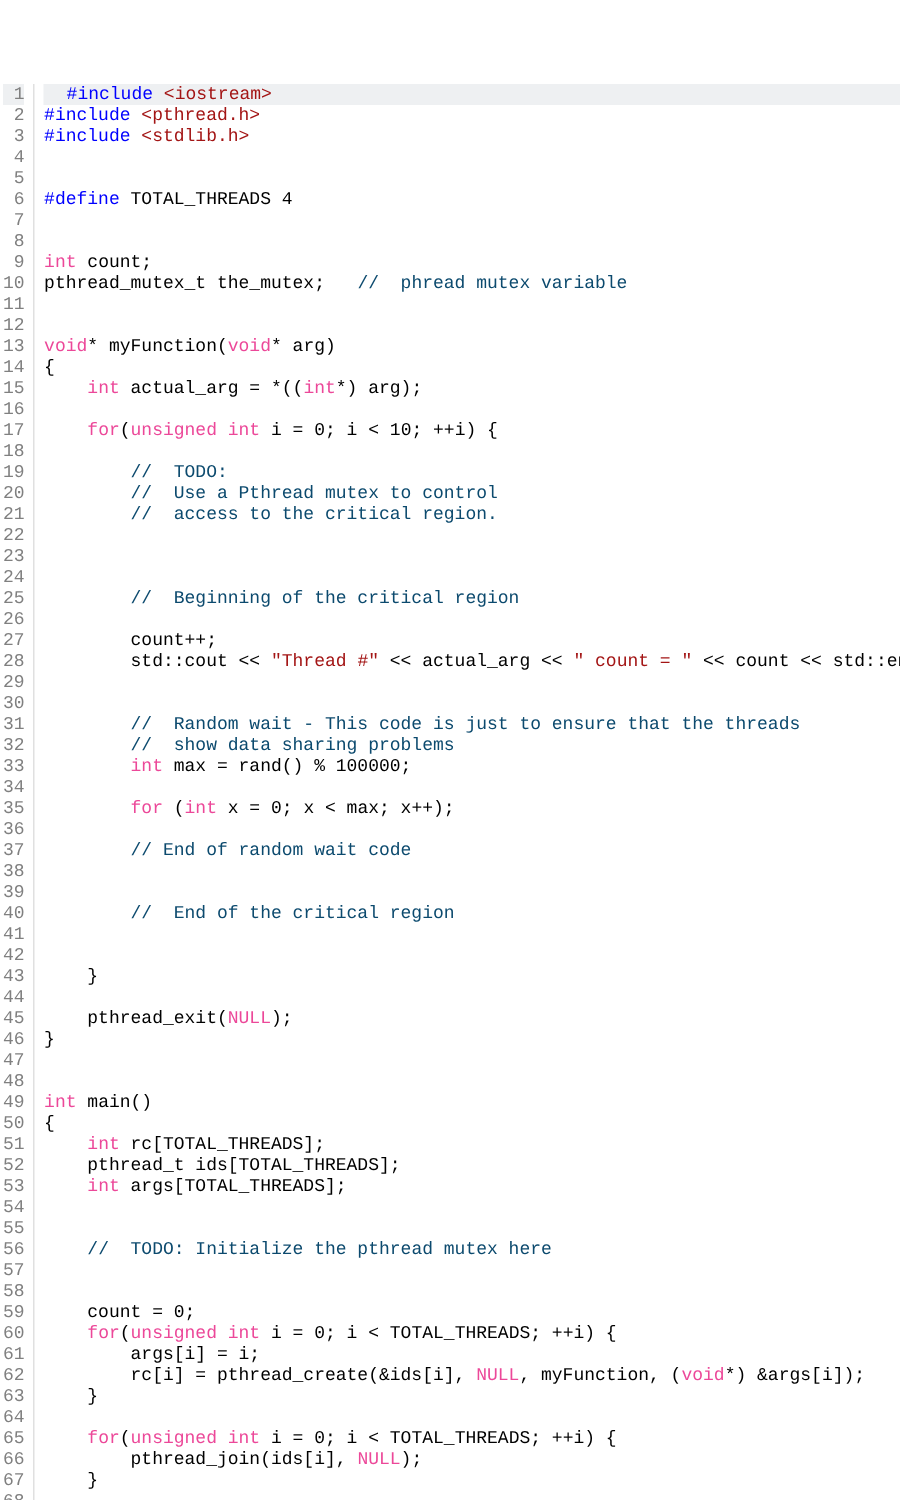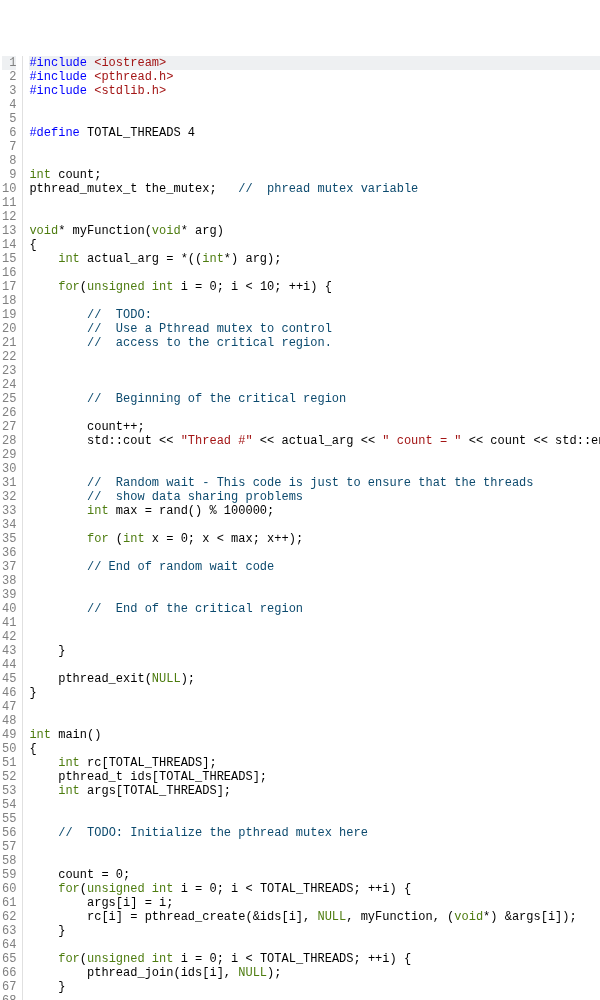--- a/index.html
+++ b/index.html
@@ -23,22 +23,22 @@
     border-right: 1px solid #e0e0e0;
     flex: 0 0 auto;
   }
   .gutter div { height: 14px; }
   .code {
     padding-left: 6px;
     flex: 1 1 auto;
     overflow: hidden;
   }
   .code .line { height: 14px; display:block; }
-  .hl-current { background: #eef0f2; display:inline-block; width:100%; }
-  .k  { color: #4d7c0f; }   
+  .hl-current { background: #eef0f2; display:inline-block; width:100%;padding-left:15px; }
+  .k  { color: #ec4899; }   
   .pp { color: #0000ff; }   
   .s  { color: #a31515; }   
   .c  { color: #0c4a6e; }   
   .n  { color: #000000; }   
   .m  { color: #000000; }   
   .gutter-hl { background:#eef0f2; }
 </style>
 </head>
 <body>
 

